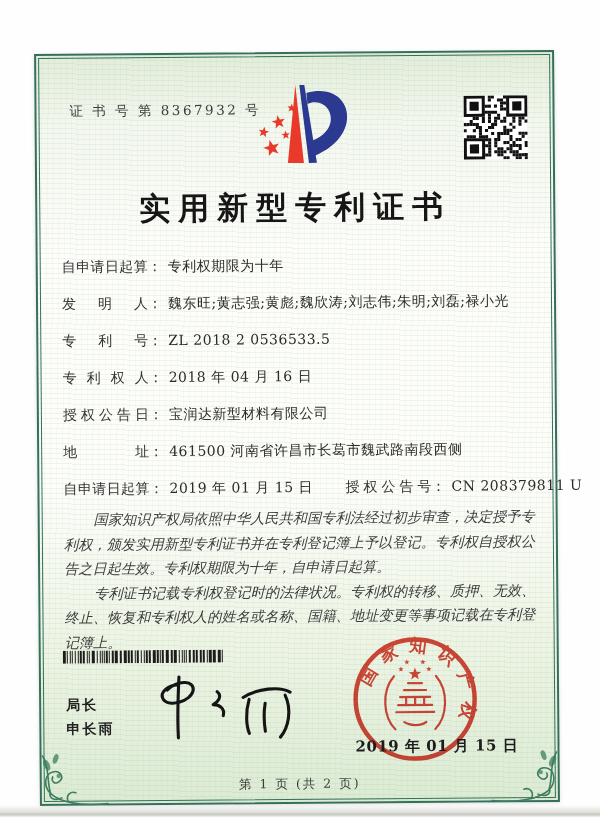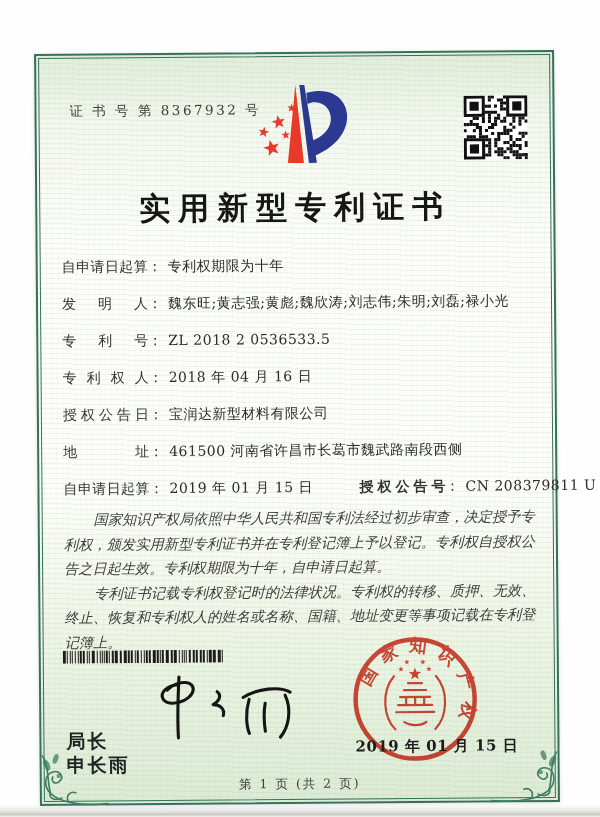--- a/index.html
+++ b/index.html
@@ -37,35 +37,35 @@
     font-size:31px;letter-spacing:8px;color:#161616;font-weight:600;
   }
   .row{
     position:absolute;left:24px;right:20px;height:22px;
     font-size:14px;color:#2f2f2f;white-space:nowrap;
   }
   .flabel{
     display:inline-block;width:86px;vertical-align:top;
     text-align:justify;text-align-last:justify;color:#333;
   }
-  .flabel2{margin-left:22px;font-weight:bold;}
+  .flabel2{margin-left:8px;}
   .colon{color:#333;margin-right:6px;}
   .fvalue{letter-spacing:0.5px;color:#2c2c2c;}
   .grant-date{display:inline-block;width:168px;}
   .paras{
     position:absolute;left:24px;right:21px;top:452px;
     font-size:14.2px;line-height:24.5px;color:#3d3d3d;
     font-style:italic;text-align:justify;
   }
   .paras p{margin:0;text-indent:2.1em;}
   .barcode{position:absolute;left:22px;top:595px;}
   .director{
-    position:absolute;left:25px;top:674px;
+    position:absolute;left:25px;top:637px;
     font-family:"Liberation Sans","DejaVu Sans",sans-serif;
-    font-weight:600;font-size:19px;color:#222;
+    font-weight:600;font-size:14px;color:#222;
     letter-spacing:2px;line-height:24px;
   }
   .signature{position:absolute;left:92px;top:616px;z-index:3;}
   .seal{position:absolute;left:307px;top:579px;z-index:2;mix-blend-mode:multiply;opacity:0.92;}
   .seal-date{
     position:absolute;left:314px;top:684px;z-index:5;
     font-size:15px;font-weight:600;color:#1d1d1d;letter-spacing:0.5px;white-space:nowrap;
   }
   .footer{
     position:absolute;left:0;right:0;top:722px;text-align:center;

